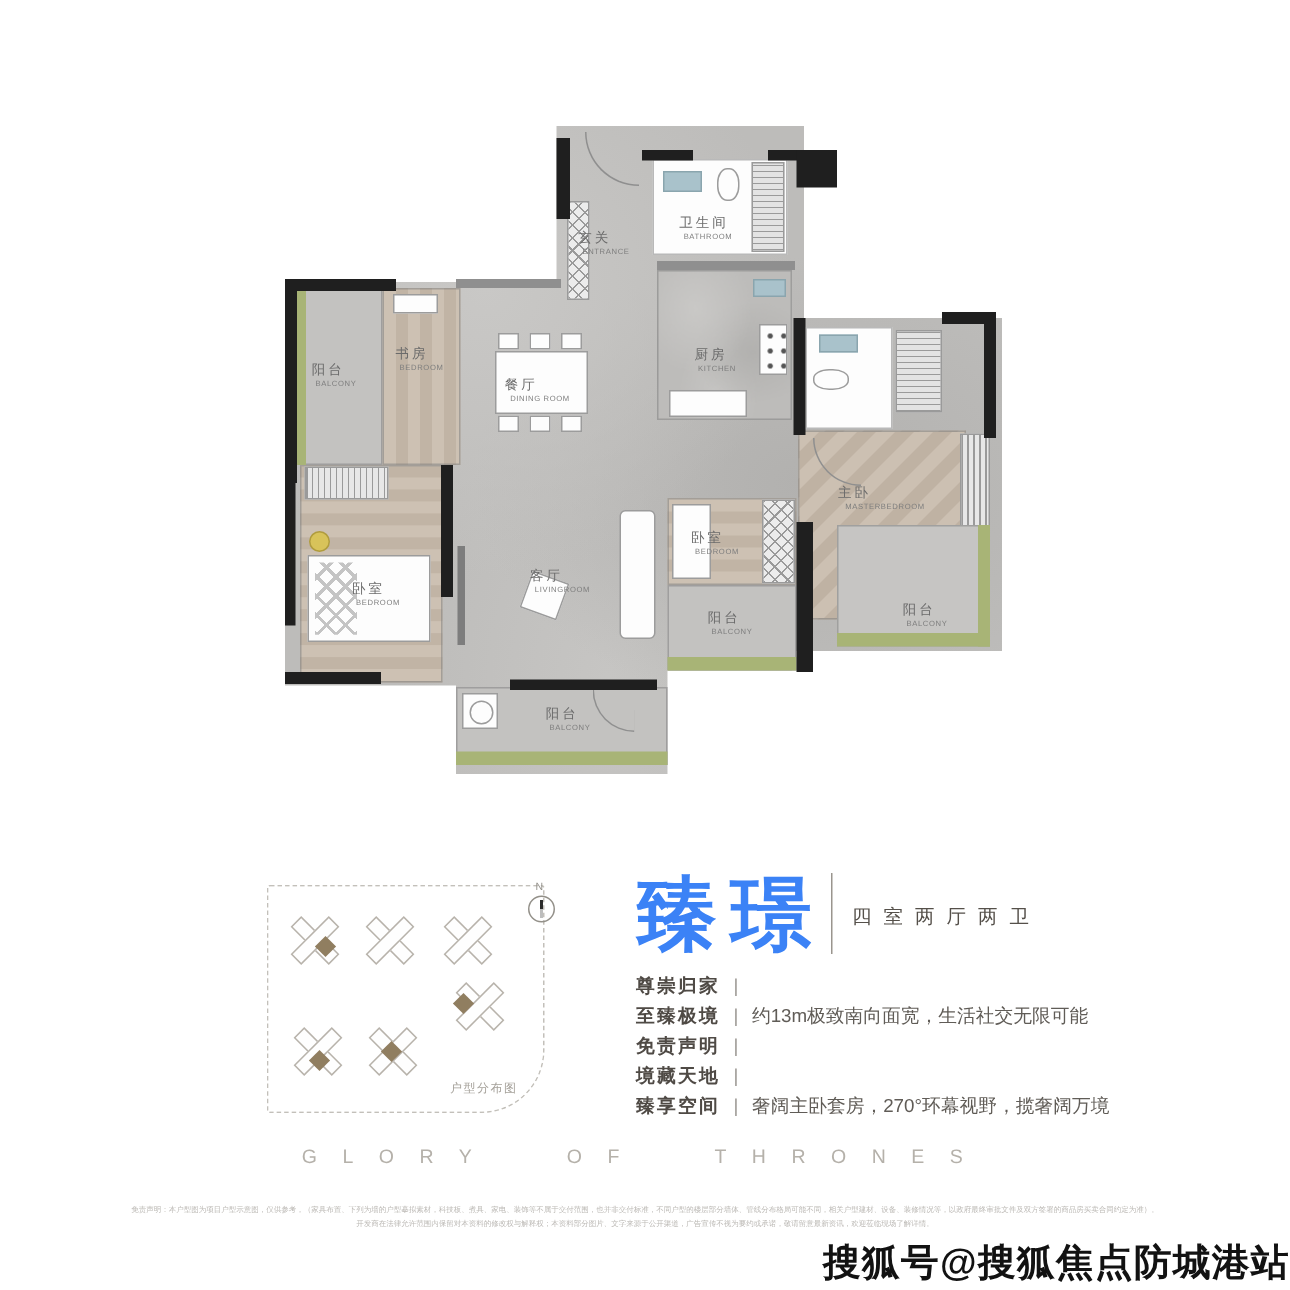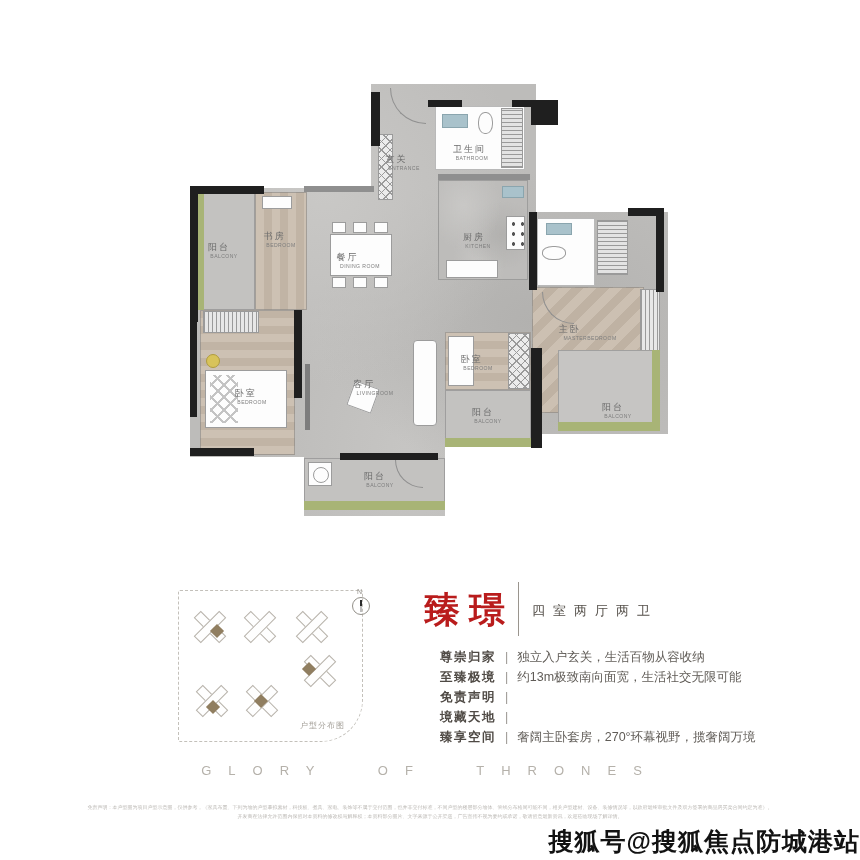--- a/index.html
+++ b/index.html
@@ -46,37 +46,37 @@
   .bldg .bar.a{transform:translate(-50%,-50%) rotate(45deg);}
   .bldg .bar.b{transform:translate(-50%,-50%) rotate(-45deg);}
   .unit{position:absolute;width:10px;height:10px;background:#907e60;transform:rotate(45deg);}
   .compass{width:16px;height:16px;border:1px solid #939089;border-radius:50%;position:absolute;}
   .needle{position:absolute;left:7px;top:2px;width:2px;height:12px;
           background:linear-gradient(#2b2b2b 0 50%,#bdbdbd 50% 100%);}
   .compass-n{position:absolute;font-size:7px;color:#93908a;}
   
   .infoblock{position:absolute;left:424px;top:582px;width:320px;}
   .brand-row{display:flex;align-items:center;}
-  .brand-name{font-family:"DejaVu Serif","Liberation Serif",serif;font-size:36px;font-weight:700;
-      color:#b91c1c;letter-spacing:9px;line-height:1;}
+  .brand-name{font-family:"DejaVu Serif","Liberation Serif",serif;font-size:54px;font-weight:700;
+      color:#3b82f6;letter-spacing:9px;line-height:1;}
   .vdiv{width:1px;height:54px;background:#9a958e;margin:0 13px 0 4px;}
   .area-col{display:flex;flex-direction:column;}
   .area-row{display:flex;align-items:center;}
   .area-prefix{display:flex;flex-direction:column;font-size:8px;color:#6b6762;letter-spacing:2px;
       line-height:10px;margin-right:4px;}
   .approx{width:12px;height:12px;border:1px solid #6b6762;border-radius:50%;font-size:8px;
       color:#6b6762;display:flex;align-items:center;justify-content:center;margin-right:2px;}
   .area-num{font-family:"DejaVu Serif","Liberation Serif",serif;font-size:40px;color:#4a453e;
       line-height:1;letter-spacing:-1px;}
   .area-sup{font-family:"DejaVu Serif","Liberation Serif",serif;font-size:17px;color:#4a453e;
       align-self:flex-start;line-height:1;margin-top:2px;}
   .layout-text{font-size:13px;letter-spacing:8px;color:#55504a;margin-top:4px;}
   .features{margin-top:13px;}
   .feat{display:flex;align-items:baseline;height:20px;font-size:12.5px;white-space:nowrap;}
-  .feat .tag{font-weight:700;color:#4f4a45;letter-spacing:1.5px;margin-left:16px;}
+  .feat .tag{font-weight:700;color:#4f4a45;letter-spacing:1.5px;}
   .feat .sep{color:#9b9792;margin:0 9px;font-weight:300;}
   .feat .desc{color:#605c57;}
   
   .glory{position:absolute;top:763px;left:0;width:860px;text-align:center;font-size:13px;
       letter-spacing:17px;word-spacing:26px;color:#b5b1aa;}
   .disclaimer{position:absolute;top:803px;left:70px;width:720px;text-align:center;
       font-size:5px;line-height:9px;color:#bcb9b5;}
   .watermark{position:absolute;right:0;bottom:2px;font-size:25px;font-weight:900;color:#121212;
       letter-spacing:1px;font-family:"Liberation Sans",sans-serif;}
   .siteplan-label{position:absolute;font-size:8px;color:#a5a19a;letter-spacing:1px;}
@@ -274,21 +274,20 @@
       <div class="vdiv"></div>
       <div class="area-col">
         <div class="layout-text">四室两厅两卫</div>
       </div>
     </div>
 
     <div class="features">
       <div class="feat">
         <span class="tag">尊崇归家</span>
         <span class="sep">|</span>
-        <span class="desc">独立入户玄关，生活百物从容收纳</span>
       </div>
       <div class="feat">
         <span class="tag">至臻极境</span>
         <span class="sep">|</span>
         <span class="desc">约13m极致南向面宽，生活社交无限可能</span>
       </div>
       <div class="feat">
         <span class="tag">免责声明</span>
         <span class="sep">|</span>
       </div>

